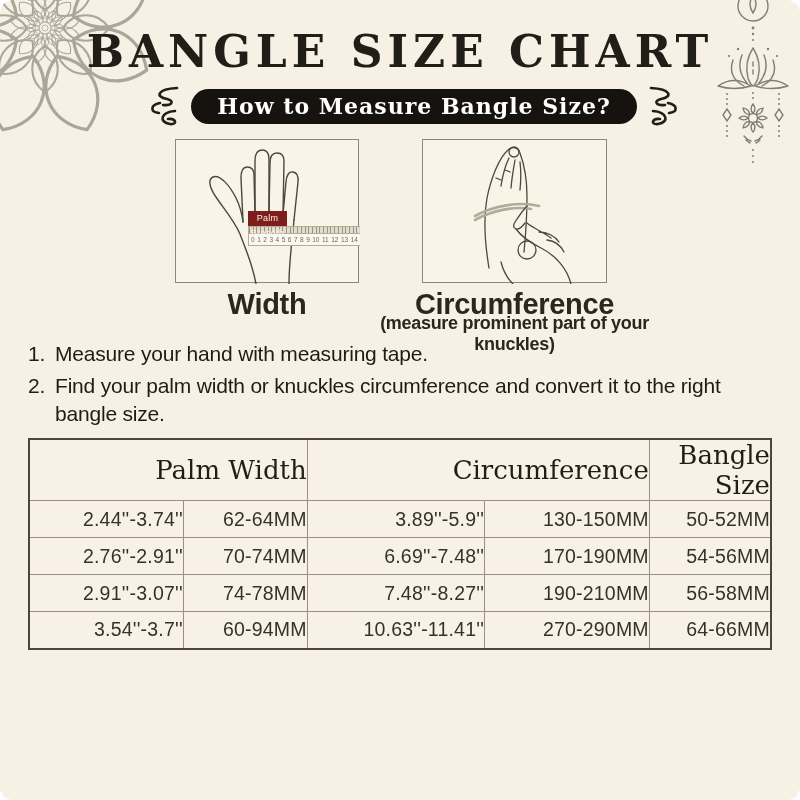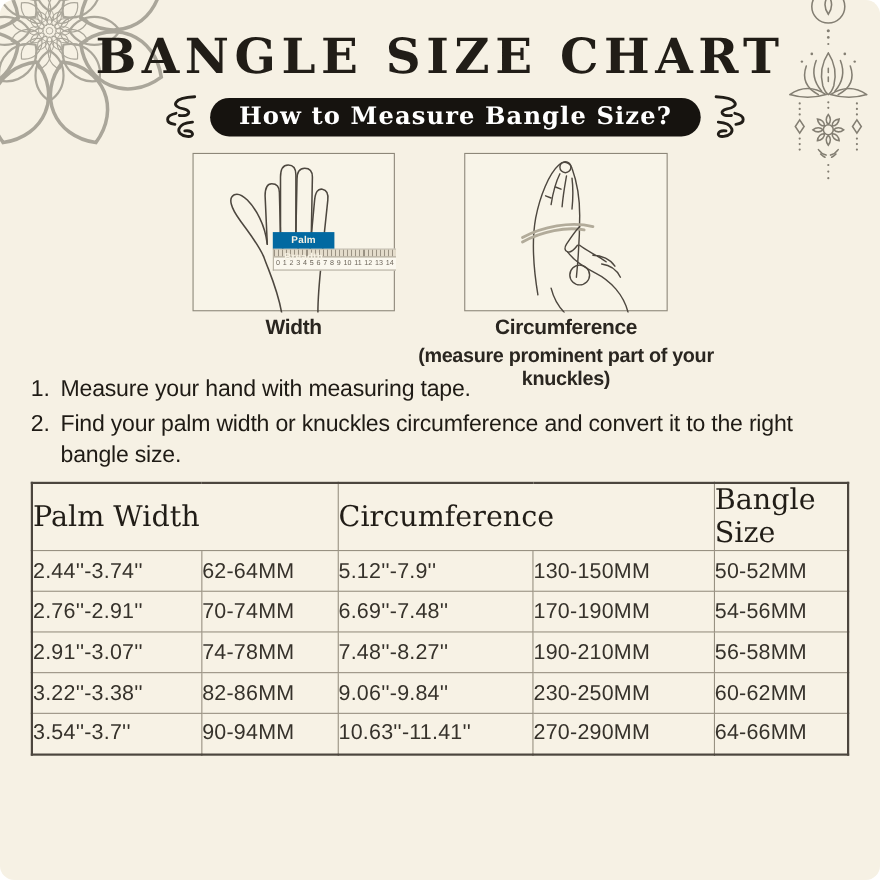--- a/index.html
+++ b/index.html
@@ -39,43 +39,43 @@
   
   .illus-box {
     position:absolute; top:139px; height:144px;
     border:1px solid #8d8779; background:#f8f4e8;
   }
   .illus-box.left  { left:175px; width:184px; }
   .illus-box.right { left:422px; width:185px; }
   .illus-box svg { position:absolute; left:0; top:0; }
 
   .palm-breadth-label {
-    position:absolute; left:72px; top:71px; width:56px; height:15px;
-    background:#0369a1; color:#f7f2e4;
+    position:absolute; left:72px; top:71px; width:39px; height:15px;
+    background:#7f1d1d; color:#f7f2e4;
     font-size:9px; line-height:15px; text-align:center;
-    letter-spacing:0.2px; z-index:3;font-weight:bold;
+    letter-spacing:0.2px; z-index:3;
   }
   .ruler {
     position:absolute; left:72px; top:86px; width:112px; height:20px;
     background:#fbf8ef; border:1px solid #b3ac9d; border-right:none; z-index:2;
   }
   .ruler-ticks {
     height:7px; border-bottom:1px solid #b3ac9d;
     background:
       repeating-linear-gradient(90deg,#9a9283 0 1px,transparent 1px 3.7px);
     background-color:#e4dccb;
   }
   .ruler-numbers {
     display:flex; justify-content:space-between; padding:0 2px;
     font-size:6.5px; color:#6e675c; line-height:11px;
   }
 
   .illus-caption {
     position:absolute; top:288px; text-align:center;
-    font-weight:bold; font-size:19px; color:#2a2620; letter-spacing:-0.3px;
+    font-weight:bold; font-size:29px; color:#2a2620; letter-spacing:-0.3px;
   }
   .illus-caption.left  { left:175px; width:184px; }
   .illus-caption.right { left:372px; width:285px; }
   .illus-subcaption {
     position:absolute; top:313px; left:362px; width:305px; text-align:center;
     font-weight:bold; font-size:18px; color:#2a2620; letter-spacing:-0.3px;
   }
 
   
   .instructions {
@@ -86,21 +86,21 @@
   .instr-num { width:27px; flex:0 0 27px; }
   .instr-text { flex:1; }
 
   
   .size-table {
     position:absolute; left:28px; top:438px; width:744px;
     border-collapse:collapse; table-layout:fixed;
     background:#f7f2e5;
   }
   .size-table th, .size-table td {
-    border:1px solid #989182; text-align:left; vertical-align:middle;
+    border:1px solid #989182; text-align:right; vertical-align:middle;
   }
   .size-table { border:2px solid #4c463e; }
   .size-table th {
     height:48px;
     font-family:"DejaVu Serif","Liberation Serif",serif;
     font-weight:normal; font-size:26px; color:#211d17;
   }
   .size-table td {
     height:37px; font-size:19.5px; color:#36322b; letter-spacing:0.2px;
   }
@@ -329,48 +329,41 @@
       <tr>
         <th colspan="2">Palm Width</th>
         <th colspan="2">Circumference</th>
         <th>Bangle Size</th>
       </tr>
     </thead>
     <tbody>
         <tr>
           <td>2.44''-3.74''</td>
           <td>62-64MM</td>
-          <td>5.12''-7.9''</td>
+          <td>3.89''-5.9''</td>
           <td>130-150MM</td>
           <td>50-52MM</td>
         </tr>
         <tr>
           <td>2.76''-2.91''</td>
           <td>70-74MM</td>
           <td>6.69''-7.48''</td>
           <td>170-190MM</td>
           <td>54-56MM</td>
         </tr>
         <tr>
           <td>2.91''-3.07''</td>
           <td>74-78MM</td>
           <td>7.48''-8.27''</td>
           <td>190-210MM</td>
           <td>56-58MM</td>
         </tr>
         <tr>
-          <td>3.22''-3.38''</td>
-          <td>82-86MM</td>
-          <td>9.06''-9.84''</td>
-          <td>230-250MM</td>
-          <td>60-62MM</td>
-        </tr>
-        <tr>
           <td>3.54''-3.7''</td>
-          <td>90-94MM</td>
+          <td>60-94MM</td>
           <td>10.63''-11.41''</td>
           <td>270-290MM</td>
           <td>64-66MM</td>
         </tr>
       </tbody>
   </table>
 
 </div>
 
 </body></html>

